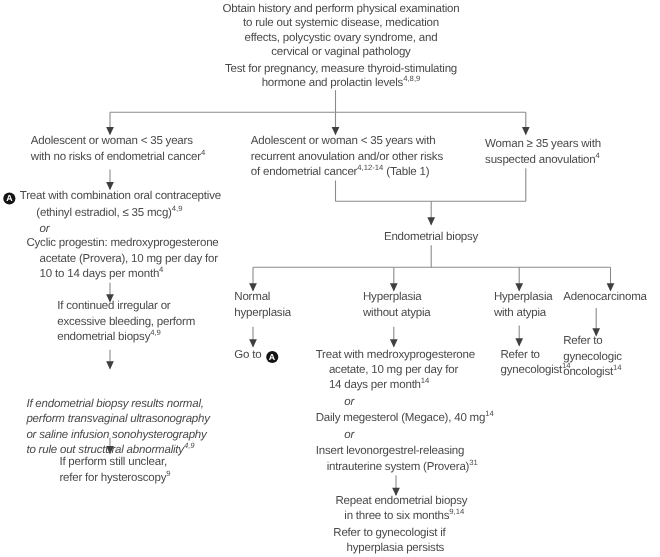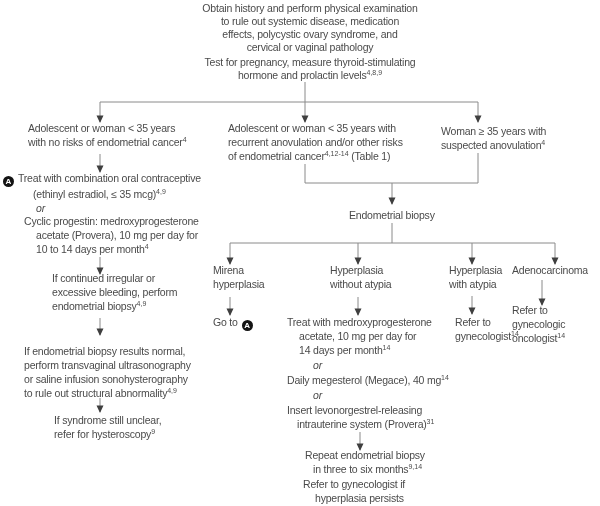--- a/index.html
+++ b/index.html
@@ -105,36 +105,36 @@
     <div class="ln i12">acetate (Provera), 10 mg per day for</div>
     <div class="ln i12"><span>10 to 14 days per month</span><sup>4</sup></div>
   </div>
 
   <div class="node" style="left:52px;top:271px;">
     <div class="ln">If continued irregular or</div>
     <div class="ln">excessive bleeding, perform</div>
     <div class="ln"><span>endometrial biopsy</span><sup>4,9</sup></div>
   </div>
 
-  <div class="node" style="left:24px;top:344px;">
+  <div class="node" style="left:24px;top:360px;font-style:italic;">
     <div class="ln">If endometrial biopsy results normal,</div>
     <div class="ln">perform transvaginal ultrasonography</div>
     <div class="ln">or saline infusion sonohysterography</div>
     <div class="ln"><span>to rule out structural abnormality</span><sup>4,9</sup></div>
   </div>
 
   <div class="node" style="left:54px;top:413px;">
-    <div class="ln">If syndrome still unclear,</div>
+    <div class="ln">If perform still unclear,</div>
     <div class="ln"><span>refer for hysteroscopy</span><sup>9</sup></div>
   </div>
 
   <div class="node" style="left:349px;top:208px;">Endometrial biopsy</div>
 
   <div class="node" style="left:213px;top:263px;">
-    <div class="ln">Mirena</div>
+    <div class="ln">Normal</div>
     <div class="ln">hyperplasia</div>
   </div>
 
   <div class="node" style="left:330px;top:263px;">
     <div class="ln">Hyperplasia</div>
     <div class="ln">without atypia</div>
   </div>
 
   <div class="node" style="left:449px;top:263px;">
     <div class="ln">Hyperplasia</div>

